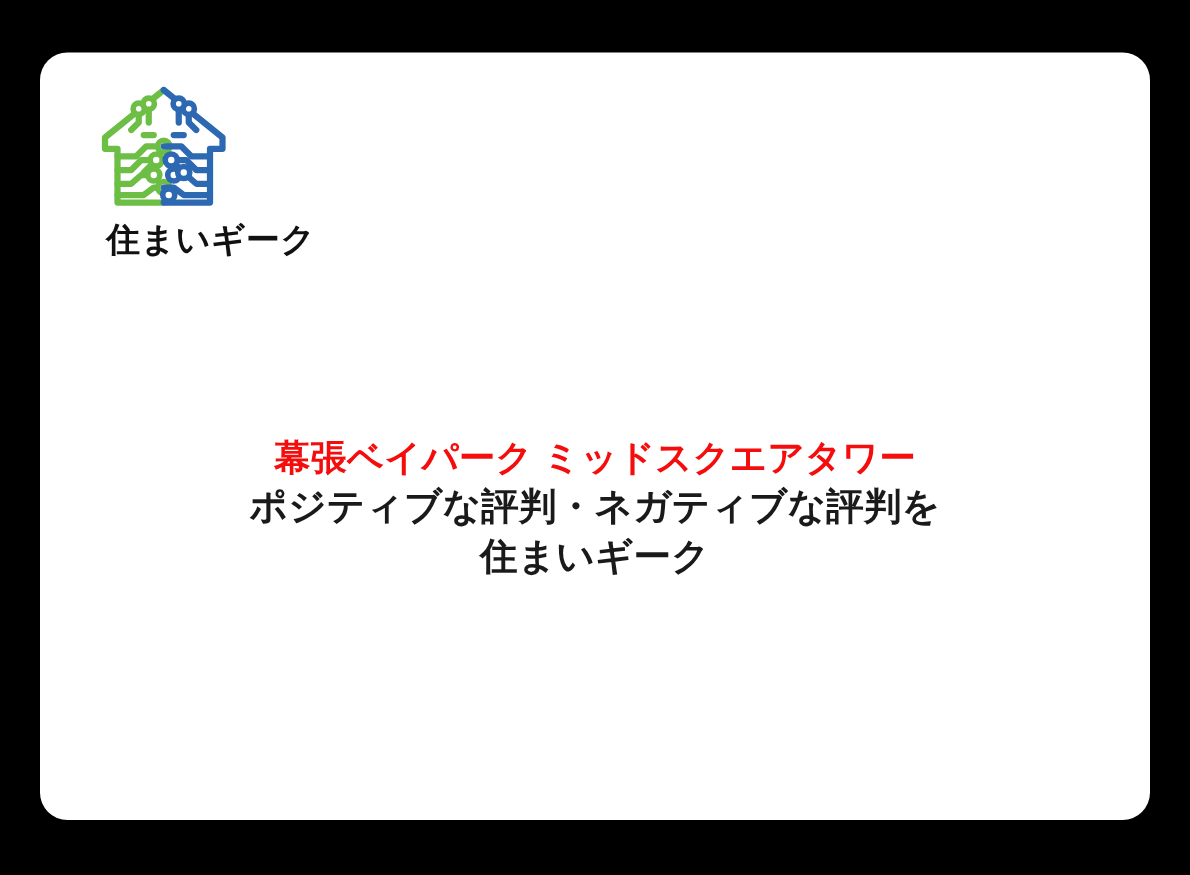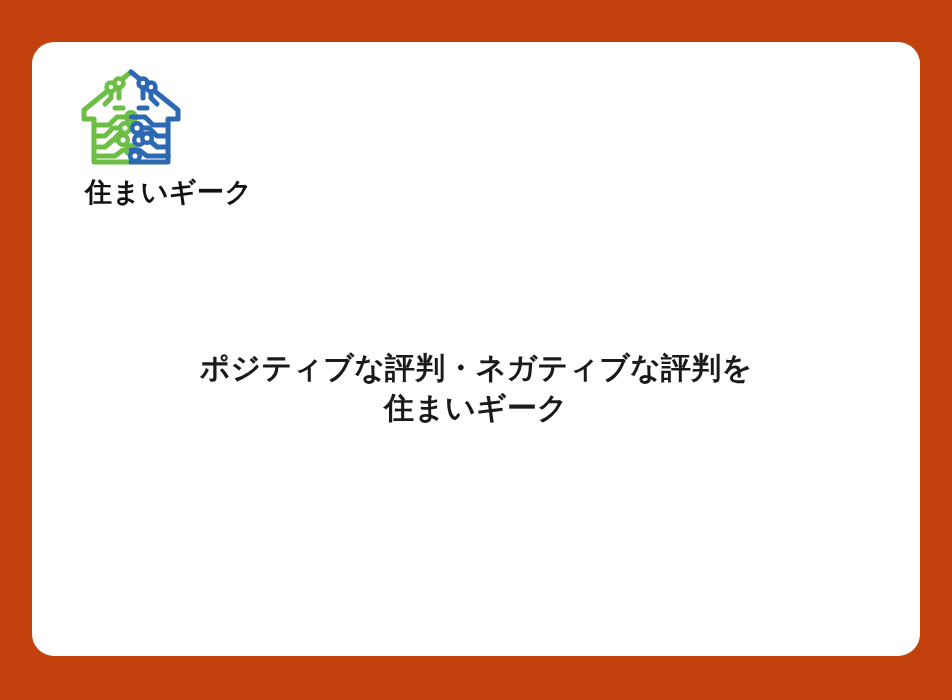--- a/index.html
+++ b/index.html
@@ -11,21 +11,21 @@
     height: 700px;
     background: #dceb62;
     font-family: "Liberation Sans", "DejaVu Sans", sans-serif;
     overflow: hidden;
   }
 
   .slide {
     position: relative;
     width: 952px;
     height: 700px;
-    background: #c2410c;
+    background: #000000;
   }
 
   .card {
     position: absolute;
     left: 32px;
     top: 42px;
     width: 888px;
     height: 614px;
     background: #ffffff;
     border-radius: 22px;
@@ -128,18 +128,19 @@
           <circle cx="64" cy="78" r="4.8"></circle>
           <circle cx="72" cy="76" r="4.8"></circle>
           <circle cx="60" cy="94" r="4.8"></circle>
         </g>
       </svg>
 
       <div class="logo-wordmark">住まいギーク</div>
     </div>
 
     <div class="headline">
+      <span class="headline-line accent">幕張ベイパーク ミッドスクエアタワー</span>
       <span class="headline-line body">ポジティブな評判・ネガティブな評判を</span>
       <span class="headline-line body">住まいギーク</span>
     </div>
 
   </div>
 </div>
 
 </body></html>

